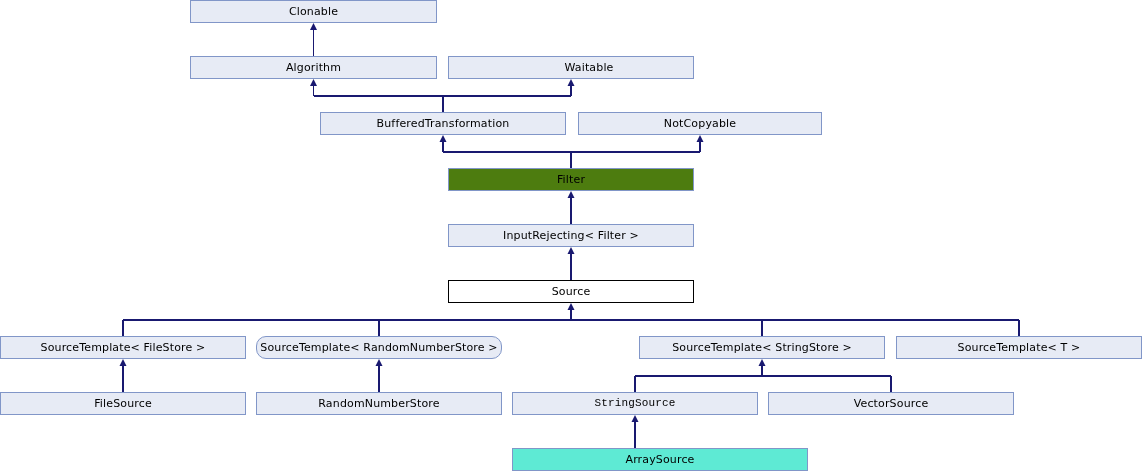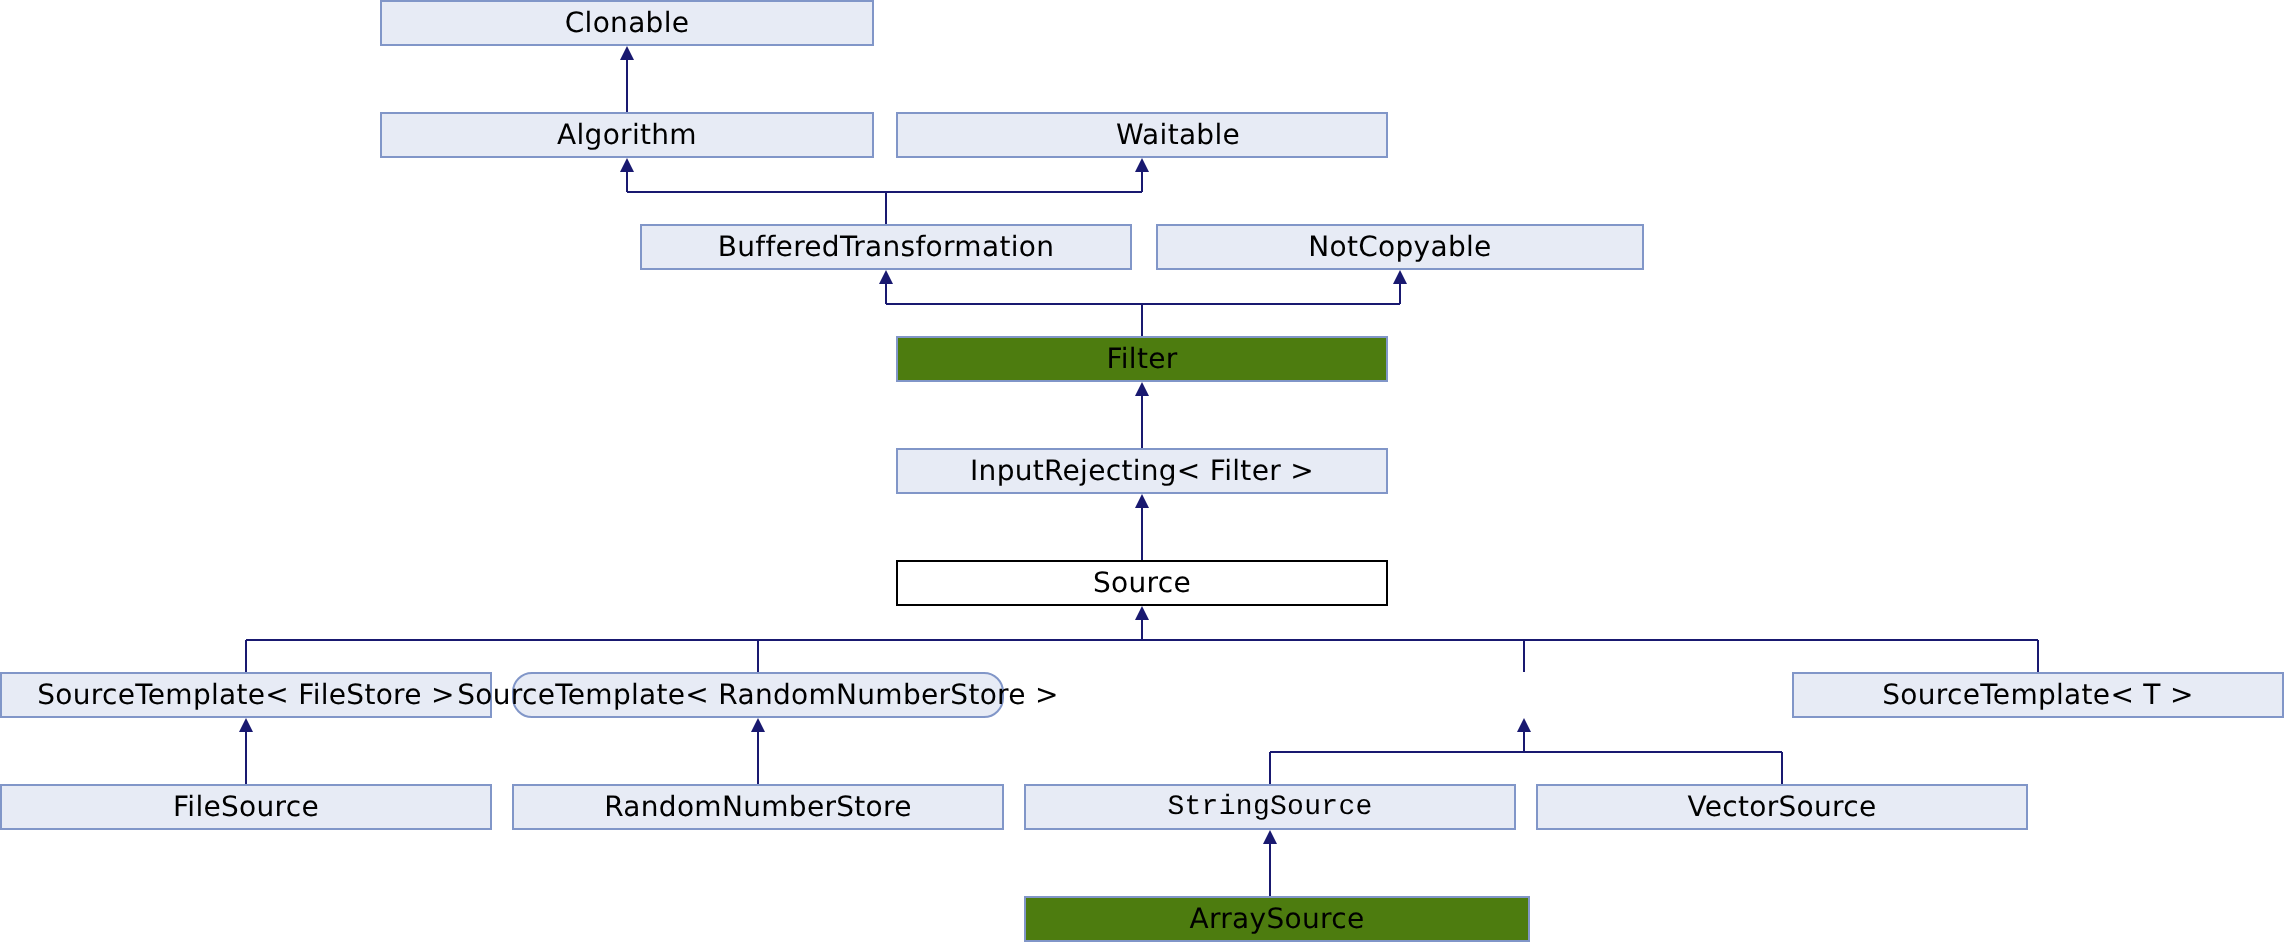--- a/index.html
+++ b/index.html
@@ -25,21 +25,21 @@
     width: 1142px;
     height: 472px;
     pointer-events: none;
   }
   .node {
     position: absolute;
     box-sizing: border-box;
     background: #e7ebf5;
     border: 1px solid #8196c8;
     color: #000000;
-    font-size: 14px;
+    font-size: 11px;
     line-height: 1;
     display: flex;
     align-items: center;
     justify-content: center;
     text-align: center;
     white-space: nowrap;
     letter-spacing: 0.15px;
     z-index: 2;
   }
   .node.current {
@@ -124,31 +124,34 @@
     </div>
     <div class="node current" style="left: 448px; top: 280px; width: 246px; height: 23px; background: rgb(255, 255, 255); border-color: rgb(0, 0, 0); color: rgb(0, 0, 0);">
       <span>Source</span>
     </div>
     <div class="node" style="left: 0px; top: 336px; width: 246px; height: 23px; background: rgb(231, 235, 245); border-color: rgb(129, 150, 200); color: rgb(0, 0, 0);">
       <span>SourceTemplate&lt; FileStore &gt;</span>
     </div>
     <div class="node" style="left: 256px; top: 336px; width: 246px; height: 23px; background: rgb(231, 235, 245); border-color: rgb(129, 150, 200); color: rgb(0, 0, 0); border-radius: 10px;">
       <span>SourceTemplate&lt; RandomNumberStore &gt;</span>
     </div>
+    <div class="node" style="left: 639px; top: 336px; width: 246px; height: 23px; background: rgb(231, 235, 245); border-color: rgb(129, 150, 200); color: rgb(0, 0, 0);">
+      <span>SourceTemplate&lt; StringStore &gt;</span>
+    </div>
     <div class="node" style="left: 896px; top: 336px; width: 246px; height: 23px; background: rgb(231, 235, 245); border-color: rgb(129, 150, 200); color: rgb(0, 0, 0);">
       <span>SourceTemplate&lt; T &gt;</span>
     </div>
     <div class="node" style="left: 0px; top: 392px; width: 246px; height: 23px; background: rgb(231, 235, 245); border-color: rgb(129, 150, 200); color: rgb(0, 0, 0);">
       <span>FileSource</span>
     </div>
     <div class="node" style="left: 256px; top: 392px; width: 246px; height: 23px; background: rgb(231, 235, 245); border-color: rgb(129, 150, 200); color: rgb(0, 0, 0);">
       <span>RandomNumberStore</span>
     </div>
     <div class="node" style="left: 512px; top: 392px; width: 246px; height: 23px; background: rgb(231, 235, 245); border-color: rgb(129, 150, 200); color: rgb(0, 0, 0); font-family: Liberation Mono, monospace;">
       <span>StringSource</span>
     </div>
     <div class="node" style="left: 768px; top: 392px; width: 246px; height: 23px; background: rgb(231, 235, 245); border-color: rgb(129, 150, 200); color: rgb(0, 0, 0);">
       <span>VectorSource</span>
     </div>
-    <div class="node" style="left: 512px; top: 448px; width: 253px; height: 23px; background: #4d7c0f; border-color: rgb(129, 150, 200); color: rgb(0, 0, 0);">
+    <div class="node" style="left: 512px; top: 448px; width: 296px; height: 23px; background: #5eead4; border-color: rgb(129, 150, 200); color: rgb(0, 0, 0);">
       <span>ArraySource</span>
     </div>
   </div>
 
 </body></html>

